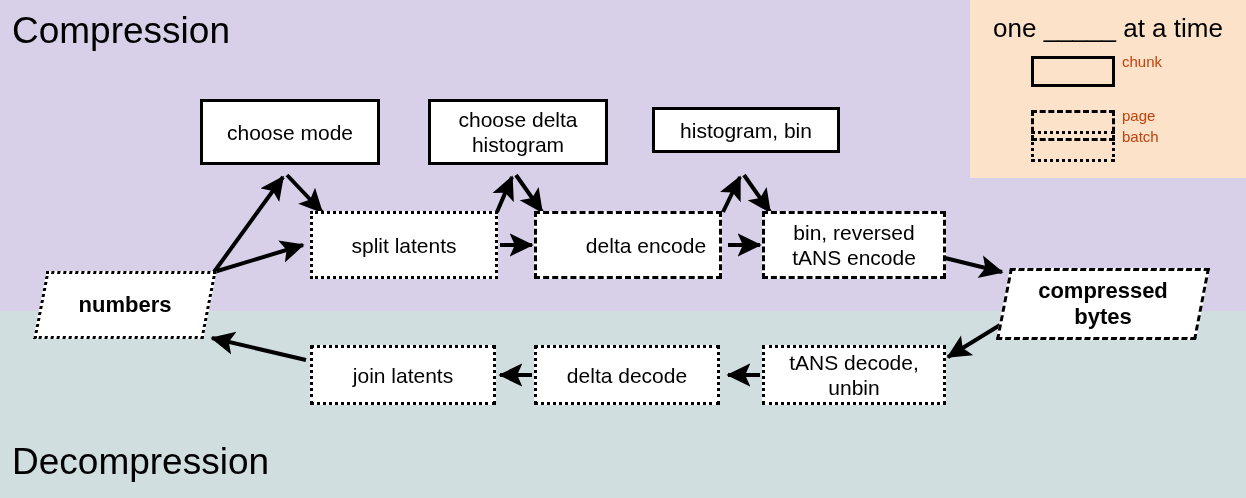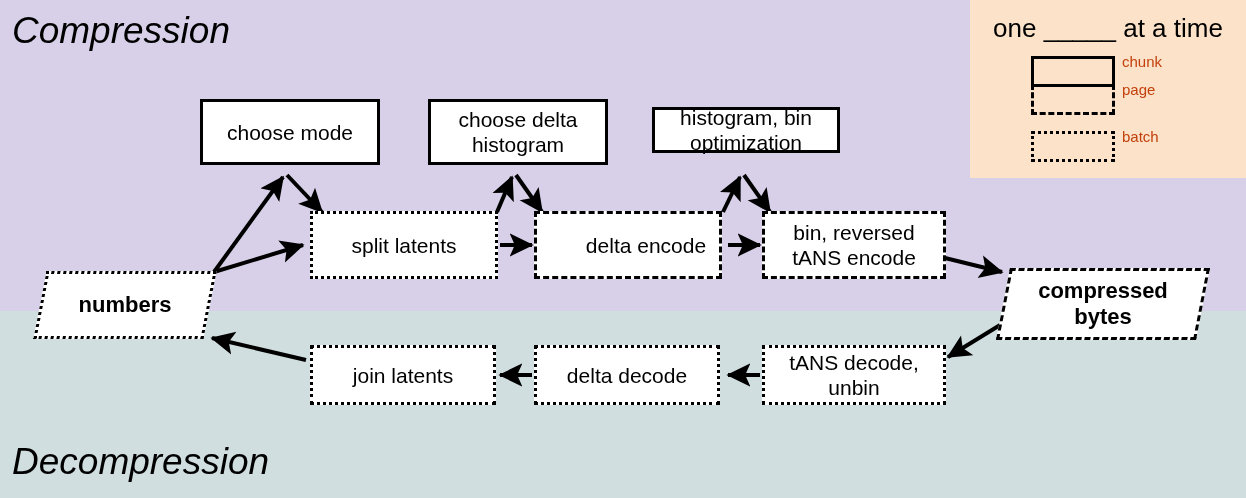--- a/index.html
+++ b/index.html
@@ -13,37 +13,36 @@
   .band{position:absolute;left:0;width:1246px;}
   #band-compression{top:0;height:311px;background:#d8d0e8;}
   #band-decompression{top:311px;height:187px;background:#d0dee0;}
 
   .phase-title{
     position:absolute;
     font-size:37px;
     color:#000;
     letter-spacing:0px;
     white-space:nowrap;
-    font-style:italic;
   }
   #title-compression{left:12px;top:10px;}
   #title-decompression{left:12px;top:441px;}
 
   
   #legend{
     position:absolute;left:970px;top:0;width:276px;height:178px;
     background:#fbe2c8;
   }
   #legend-caption{
     position:absolute;left:0;top:13px;width:276px;
     text-align:center;font-size:26px;color:#000;white-space:nowrap;
   }
   .legend-row{position:absolute;left:0;width:276px;height:26px;}
   #legend-row-chunk{top:56px;}
-  #legend-row-page{top:84px;}
+  #legend-row-page{top:110px;}
   #legend-row-batch{top:131px;text-decoration:underline;}
   .legend-swatch{
     position:absolute;left:61px;top:0;width:78px;height:25px;
     background:transparent;
   }
   .legend-label{
     position:absolute;left:152px;top:-3px;font-size:15px;color:#c2410c;white-space:nowrap;
   }
 
   
@@ -155,21 +154,20 @@
   <div class="node edge-solid" style="left:428px;top:99px;width:180px;height:66px;">
     <span class="lbl">
       <span>choose delta</span><br>
       <span>histogram</span>
     </span>
   </div>
 
   <div class="node edge-solid" style="left:652px;top:99px;width:188px;height:46px;margin-top:8px;">
     <span class="lbl">
       <span>histogram, bin</span><br>
-      <span>optimization</span>
     </span>
   </div>
 
   <div class="node edge-dotted" style="left:310px;top:211px;width:188px;height:68px;">
     <span class="lbl">split latents</span>
   </div>
 
   <div class="node edge-dashed" style="left:534px;top:211px;width:188px;height:68px;padding-left:36px;">
     <span class="lbl">delta encode</span>
   </div>

